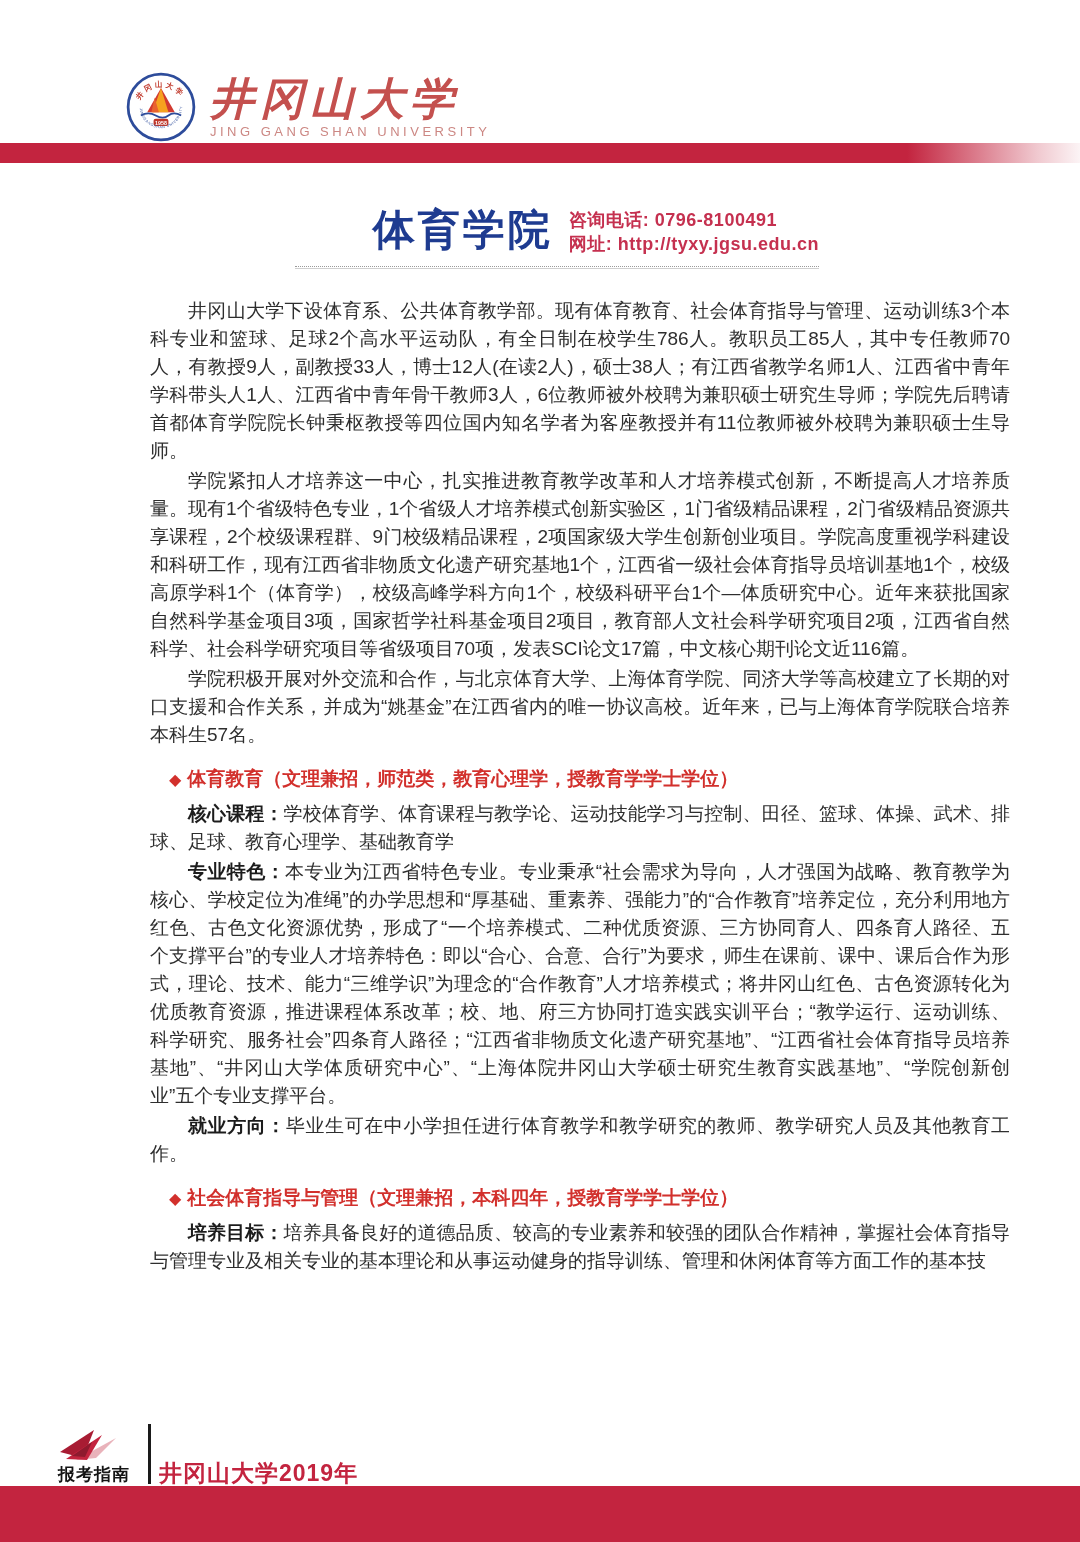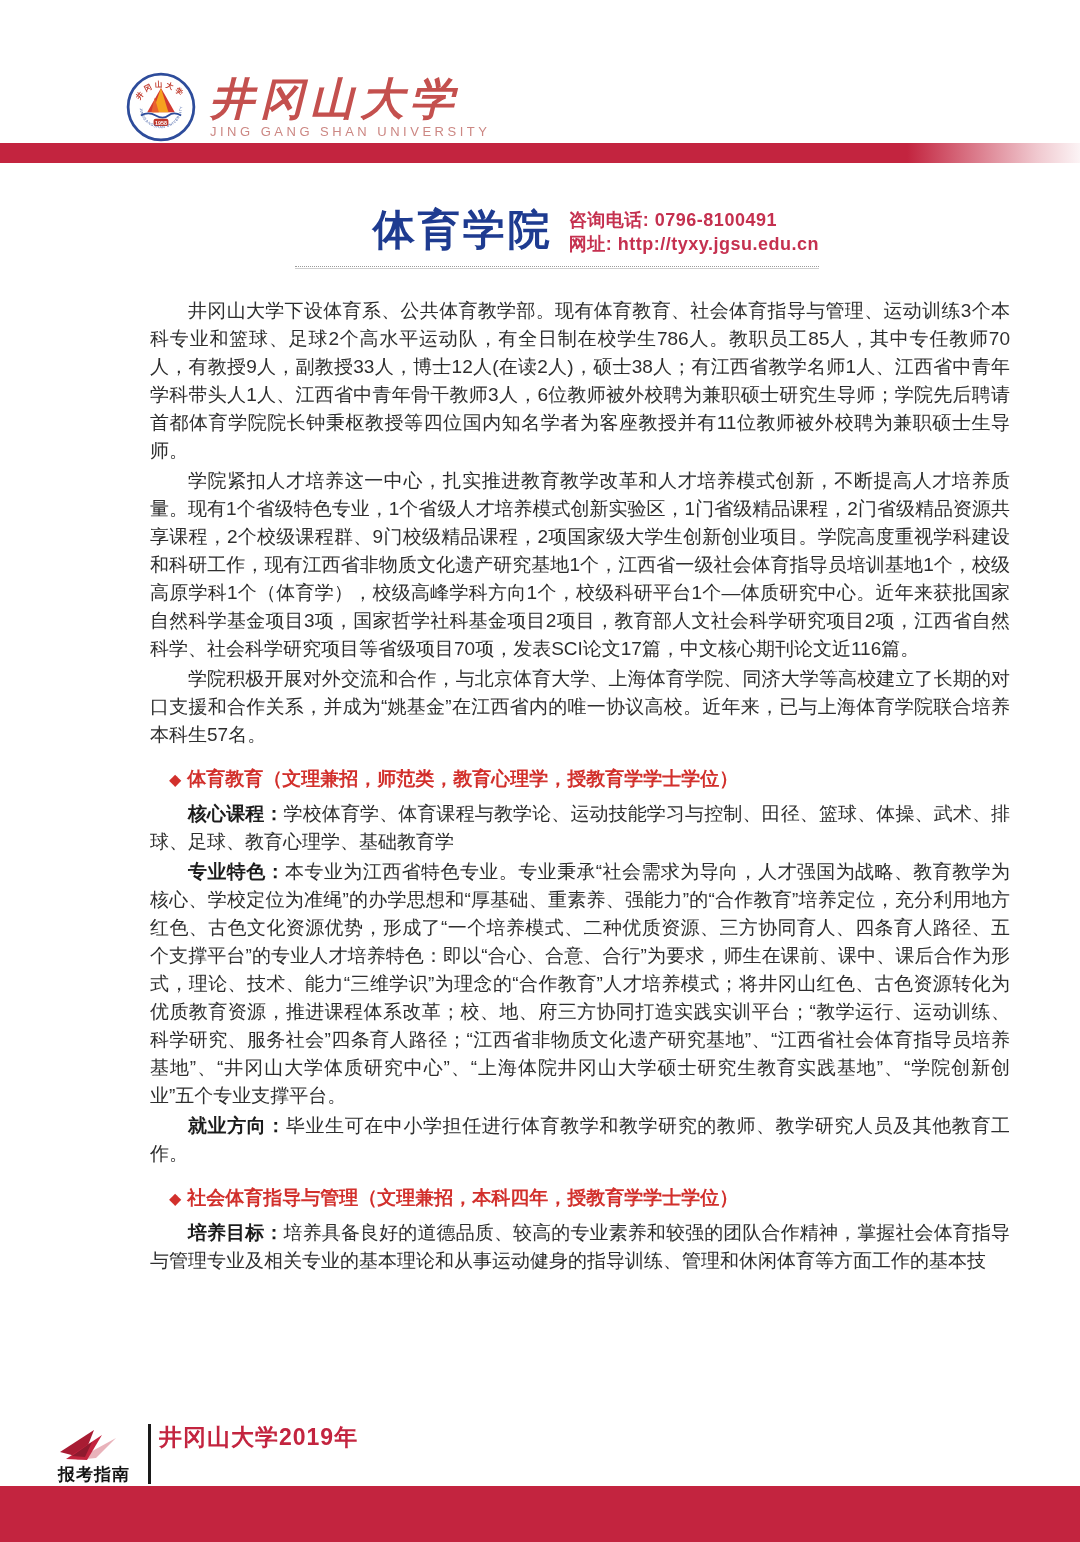--- a/index.html
+++ b/index.html
@@ -75,21 +75,21 @@
     position:absolute; left:58px; top:1424px; height:62px;
     display:flex; align-items:stretch; z-index:2;
   }
   .footer-left { width:84px; display:flex; flex-direction:column; justify-content:flex-end; align-items:flex-start; }
   .guide-label {
     font-family:"Liberation Serif","DejaVu Serif",serif;
     font-size:17px; font-weight:bold; color:#141414; line-height:22px;
     letter-spacing:1px; white-space:nowrap;
   }
   .footer-bar { width:3px; background:#1a1a1a; margin:0 8px 2px 6px; }
-  .footer-right { display:flex; flex-direction:row; justify-content:flex-end;gap:28px; }
+  .footer-right { display:flex; flex-direction:column; justify-content:flex-end;gap:28px; }
   .edition-label { color:#C3243F; font-weight:bold; font-size:23px; line-height:26px; letter-spacing:1px; }
   .page-range {
     font-family:"Liberation Serif","DejaVu Serif",serif;
     font-size:33px; line-height:34px; color:#141414; letter-spacing:2px;
   }
   .bottom-band {
     position:absolute; left:0; bottom:0; width:1080px; height:56px;
     background:#C3243F;
   }
 </style>

